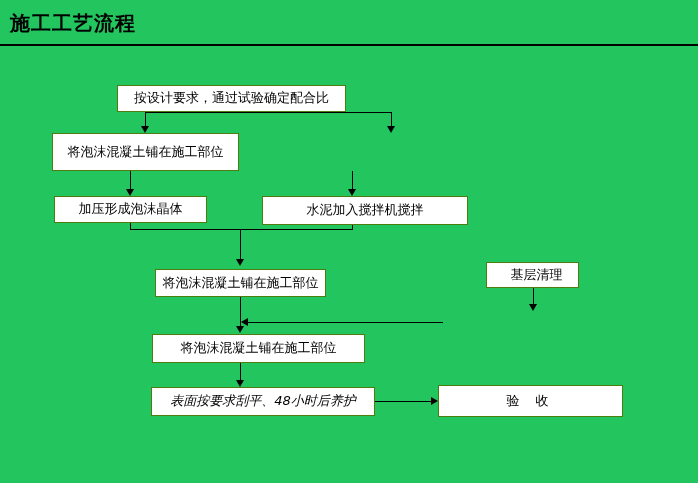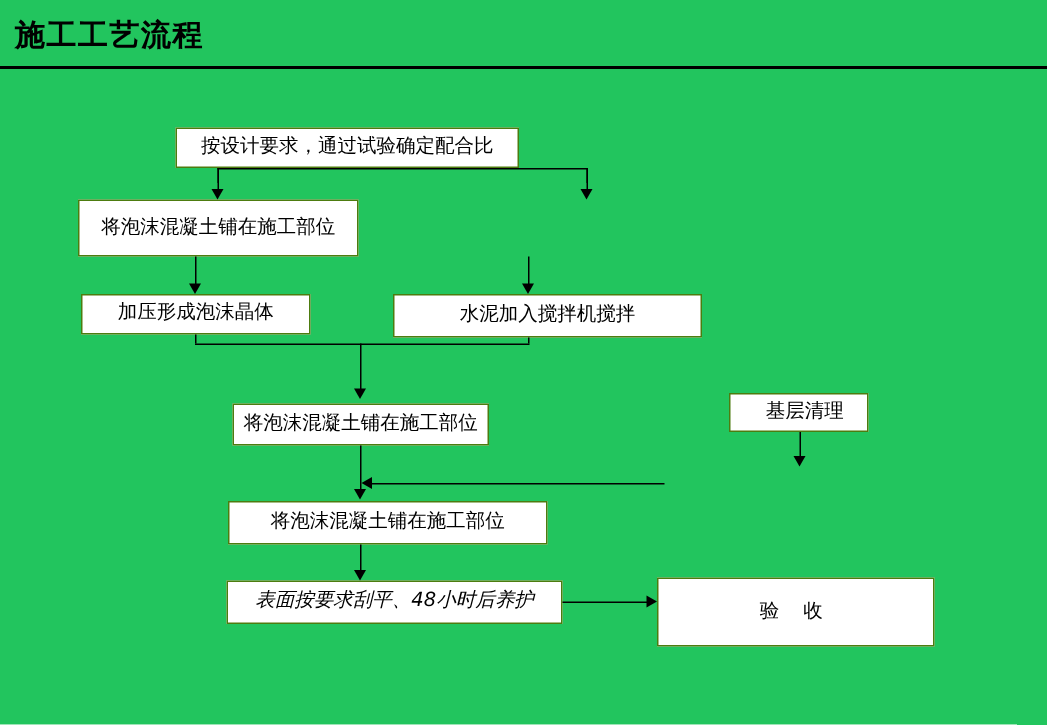--- a/index.html
+++ b/index.html
@@ -101,21 +101,21 @@
 
   <div class="node" style="left:155px; top:269px; width:171px; height:28px;">将泡沫混凝土铺在施工部位</div>
 
   <div class="node" style="left:486px; top:262px; width:93px; height:26px;padding-left:12px;">基层清理</div>
 
 
   <div class="node" style="left:152px; top:334px; width:213px; height:29px;">将泡沫混凝土铺在施工部位</div>
 
   <div class="node" style="left:151px; top:387px; width:224px; height:29px;font-style:italic;">表面按要求刮平、48小时后养护</div>
 
-  <div class="node wide-letter" style="left:438px; top:385px; width:185px; height:46px;">验  收</div>
+  <div class="node wide-letter" style="left:438px; top:385px; width:185px; height:32px;">验  收</div>
 
   <div class="conn v" style="left:145px; top:112px; height:10px;"></div>
   <div class="conn h" style="left:145px; top:112px; width:247px;"></div>
   <div class="conn v" style="left:391px; top:112px; height:10px;"></div>
 
   <div class="conn v" style="left:145px; top:112px; height:15px;"></div>
   <div class="arrow-down" style="left:141px; top:126px;"></div>
 
   <div class="conn v" style="left:391px; top:112px; height:15px;"></div>
   <div class="arrow-down" style="left:387px; top:126px;"></div>

